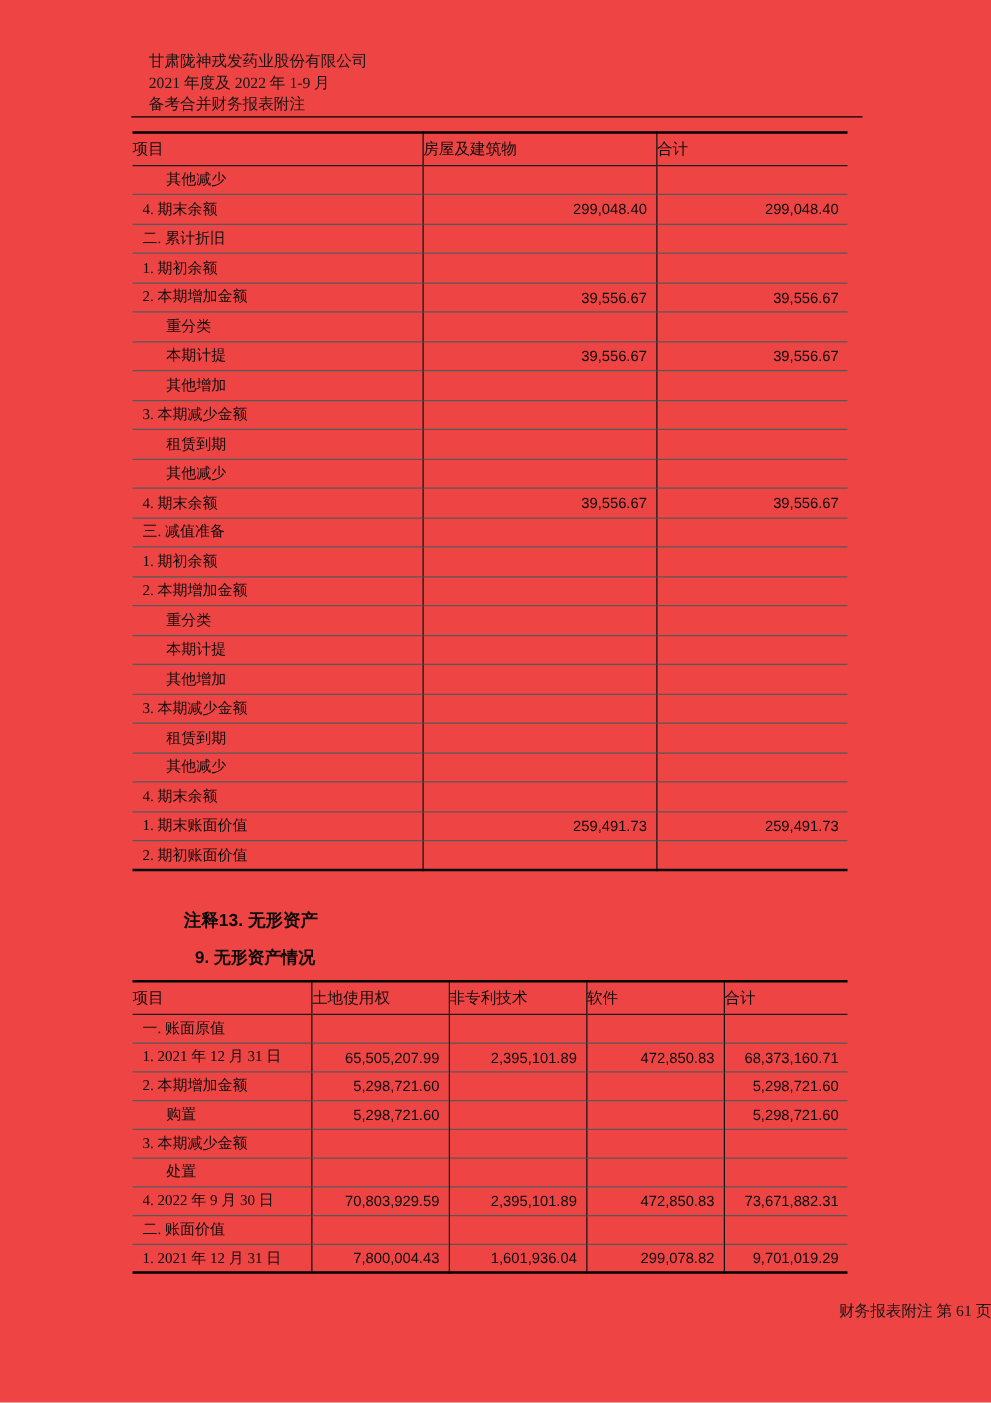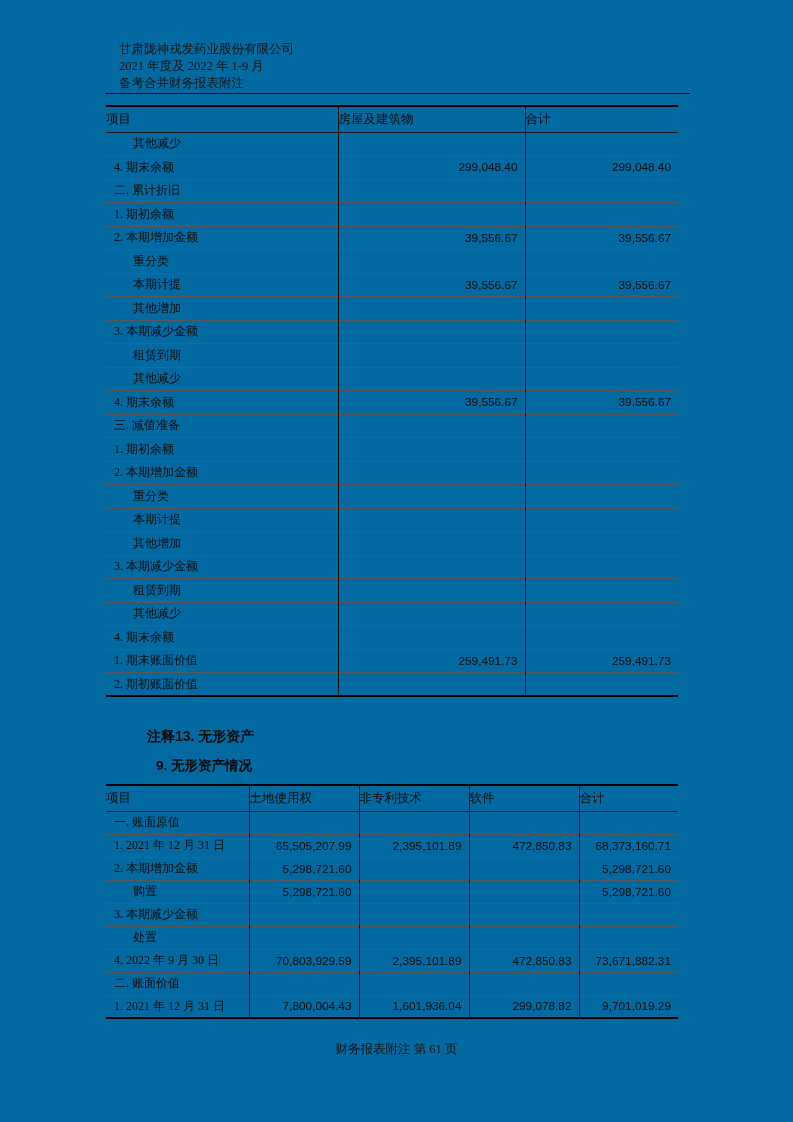--- a/index.html
+++ b/index.html
@@ -2,21 +2,21 @@
 <html><head>
 <meta charset="utf-8">
 <style>
   * { margin: 0; padding: 0; box-sizing: border-box; }
   html, body { background: #e8e8e8; }
   .page {
     position: relative;
     width: 793px;
     height: 1122px;
     margin: 0 auto;
-    background: #0369a1;
+    background: #ef4444;
     font-family: "Liberation Serif", "DejaVu Serif", serif;
     color: #111;
     overflow: hidden;
   }
   .doc-header {
     position: absolute;
     left: 119px;
     top: 41px;
     font-size: 12.5px;
     line-height: 17px;
@@ -81,21 +81,21 @@
     font-family: "Liberation Sans", "DejaVu Sans", sans-serif;
     font-weight: bold;
     font-size: 13.5px;
     color: #0a0a0a;
   }
   .page-footer {
     position: absolute;
     left: 0;
     top: 1041px;
     width: 100%;
-    text-align: center;
+    text-align: right;
     font-size: 12.5px;
     color: #151515;
   }
 </style>
 </head>
 <body>
 
 <div class="page">
 
   <div class="doc-header">

